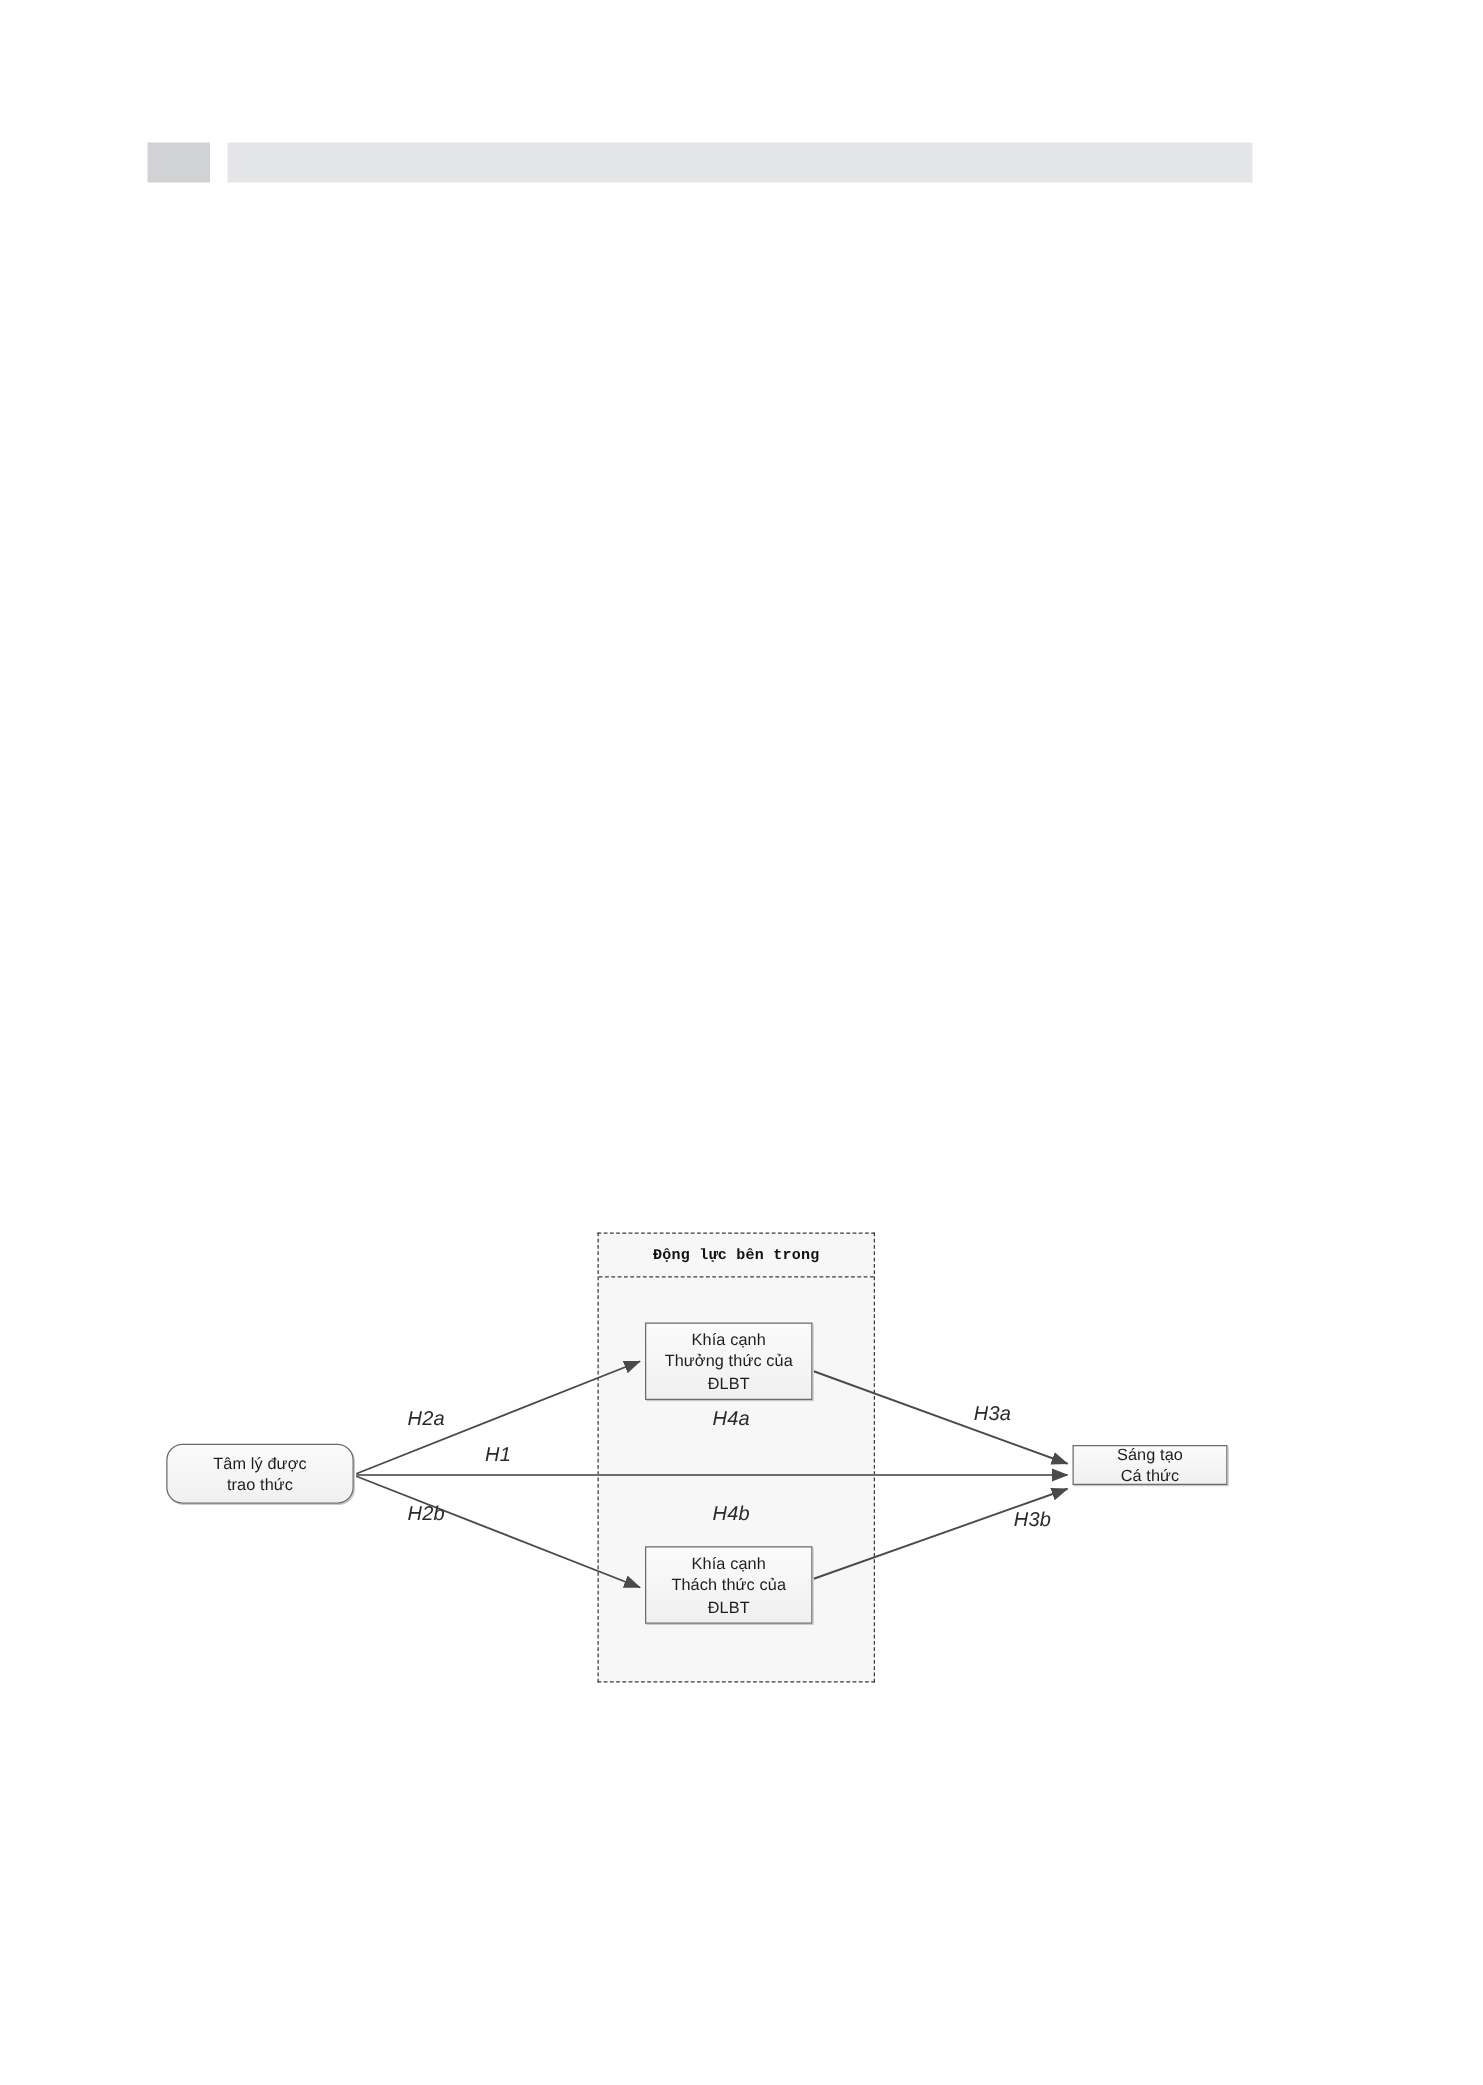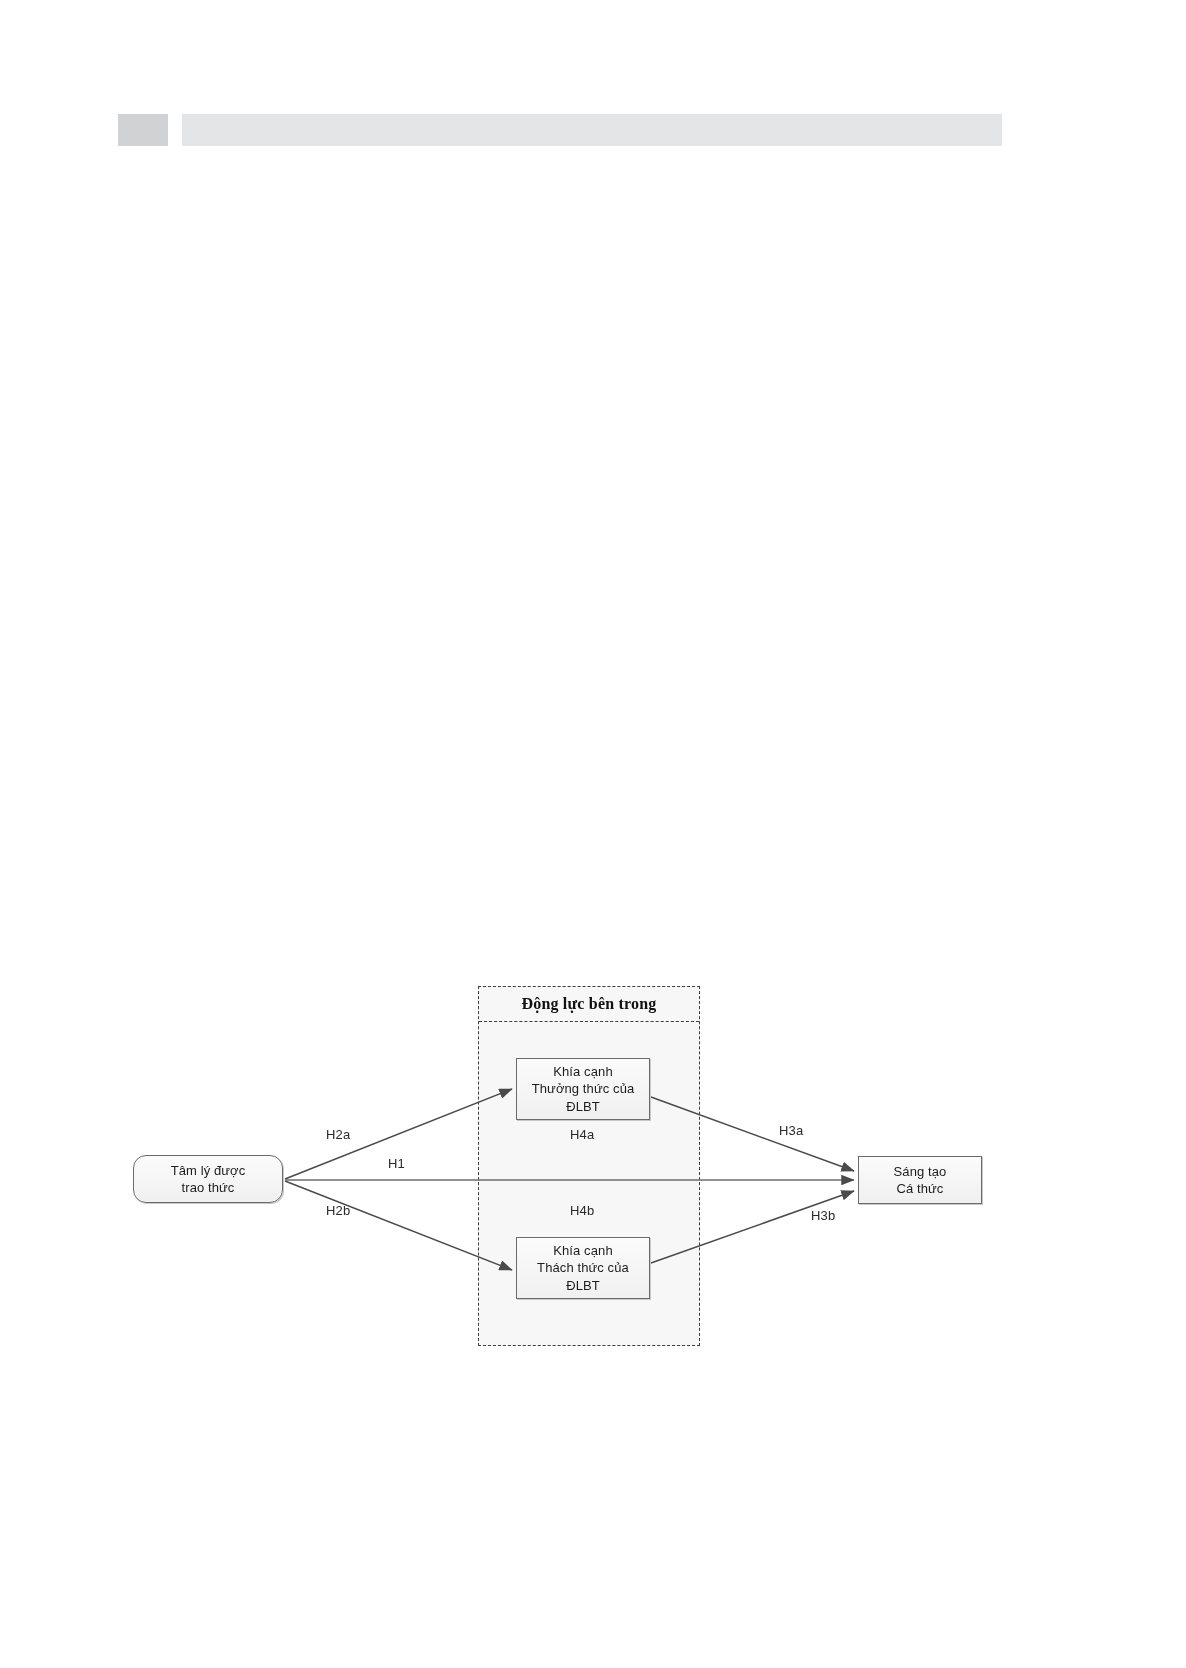--- a/index.html
+++ b/index.html
@@ -85,23 +85,23 @@
     top: 0;
     width: 100%;
     height: 35px;
     box-sizing: border-box;
     border-bottom: 1.6px dashed #3c3c3c;
     display: flex;
     align-items: center;
     justify-content: center;
   }
   #mediator-title-strip .title-text {
-    font-family: Liberation Serif, serif;
+    font-family: Liberation Mono, monospace;
     font-weight: bold;
-    font-size: 16px;
+    font-size: 12px;
     color: #111111;
     letter-spacing: .2px;
   }
 
   
   #node-empowerment {
     left: 13px;
     top: 180px;
     width: 150px;
     height: 48px;
@@ -116,29 +116,30 @@
   #node-enjoyment {
     left: 396px;
     top: 262px;
     width: 134px;
     height: 62px;
   }
   #node-creativity {
     left: 738px;
     top: 181px;
     width: 124px;
-    height: 48px;
+    height: 32px;
   }
 
   .edge-label {
     position: absolute;
-    font-size: 13px;
+    font-size: 16px;
     color: #2a2a2a;
     white-space: nowrap;
     letter-spacing: .2px;
+    font-style: italic;
   }
   #label-h2a { left: 206px; top: 152px; }
   #label-h1  { left: 268px; top: 181px; }
   #label-h2b { left: 206px; top: 228px; }
   #label-h4a { left: 450px; top: 152px; }
   #label-h4b { left: 450px; top: 228px; }
   #label-h3a { left: 659px; top: 148px; }
   #label-h3b { left: 659px; top: 233px; margin-left: 32px; }
 </style>
 </head>

